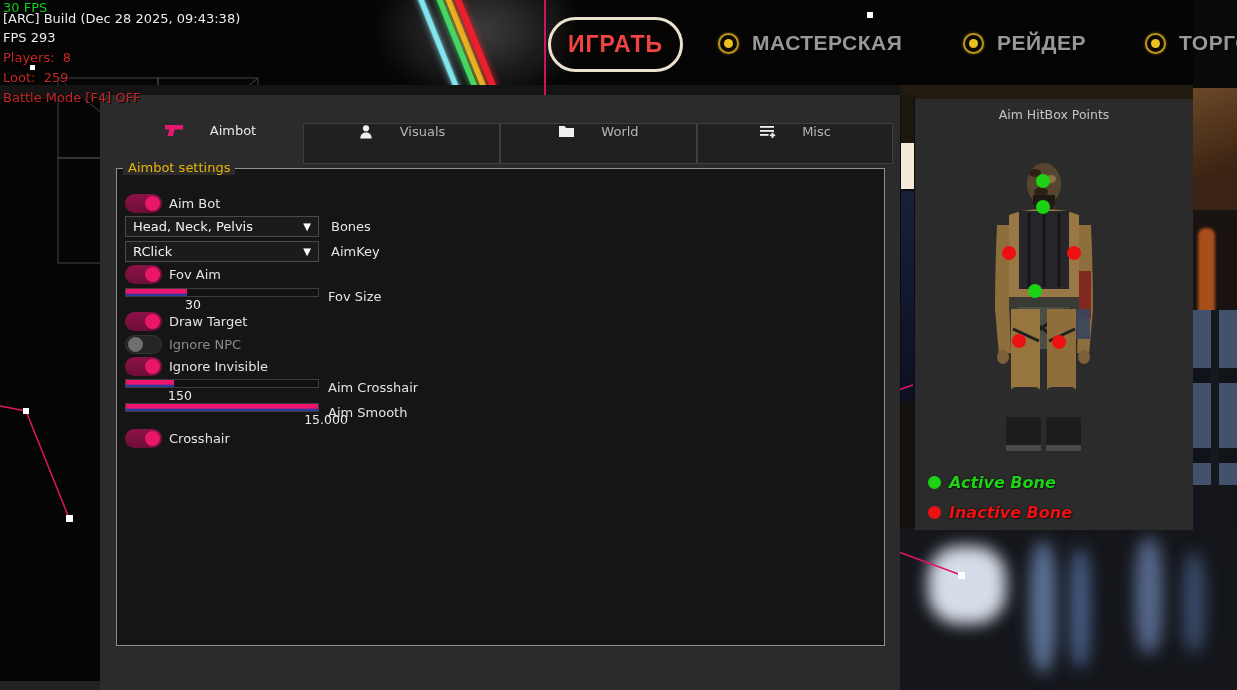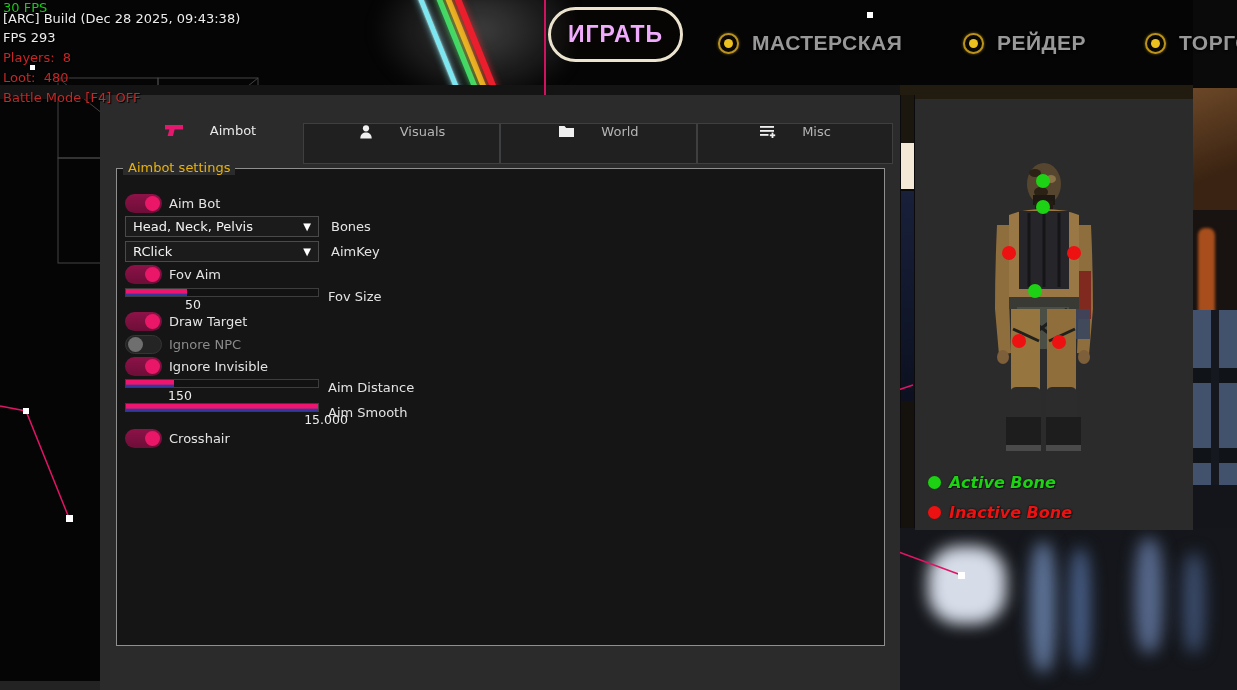--- a/index.html
+++ b/index.html
@@ -42,22 +42,22 @@
   .g2{left:130px;top:14px;width:26px;height:130px;background:#5d7398;}
   .g3{left:170px;top:20px;width:20px;height:120px;background:#49608a;}
   .g4{left:235px;top:10px;width:28px;height:115px;background:#56688c;}
   .g5{left:283px;top:25px;width:22px;height:100px;background:#3b4c6c;}
   .tracers{position:absolute;inset:0;z-index:3;pointer-events:none;}
   
   .debug{position:absolute;left:3px;top:0;z-index:8;}
   .dbg{position:absolute;left:0;font-size:13px;white-space:pre;text-shadow:1px 1px 1px #000;}
   
   .topmenu{position:absolute;inset:0;z-index:8;pointer-events:none;}
-  .play{position:absolute;left:548px;top:7px;width:129px;height:49px;border-radius:28px;
-        border:3px solid #ece3cf;background:rgba(10,8,4,.25);color:#f0abfc;
+  .play{position:absolute;left:548px;top:17px;width:129px;height:49px;border-radius:28px;
+        border:3px solid #ece3cf;background:rgba(10,8,4,.25);color:#ef4444;
         font-family:"Liberation Sans",sans-serif;font-weight:bold;font-size:23px;letter-spacing:1px;
         display:flex;align-items:center;justify-content:center;pointer-events:auto;cursor:pointer;}
   .menuitem{position:absolute;top:29px;height:28px;display:flex;align-items:center;gap:13px;
             color:#989898;font-family:"Liberation Sans",sans-serif;font-weight:bold;font-size:21px;
             letter-spacing:.5px;text-shadow:0 1px 3px #000;pointer-events:auto;cursor:pointer;white-space:nowrap;}
   .coin{width:17px;height:17px;border-radius:50%;background:#090702;border:2px solid #bb931c;
         position:relative;flex:0 0 auto;box-shadow:0 0 3px rgba(230,180,30,.5);}
   .coin::after{content:"";position:absolute;left:4px;top:4px;width:9px;height:9px;border-radius:50%;background:#ecc11f;}
   
   .panel{position:absolute;left:100px;top:95px;width:800px;height:595px;background:#2b2b2c;z-index:5;}
@@ -161,21 +161,21 @@
     <rect x="23" y="408" width="6" height="6" fill="#ffffff"></rect>
     <rect x="66" y="515" width="7" height="7" fill="#ffffff"></rect>
     <rect x="958" y="572" width="7" height="7" fill="#ffffff"></rect>
   </svg>
 
   <div class="debug">
     <div class="dbg" style="top: 0px; color: rgb(21, 203, 21);">30 FPS</div>
     <div class="dbg" style="top: 11px; color: rgb(236, 236, 236);">[ARC] Build (Dec 28 2025, 09:43:38)</div>
     <div class="dbg" style="top: 30px; color: rgb(236, 236, 236);">FPS 293</div>
     <div class="dbg" style="top: 50px; color: rgb(198, 38, 38);">Players:  8</div>
-    <div class="dbg" style="top: 70px; color: rgb(198, 38, 38);">Loot:  480</div>
+    <div class="dbg" style="top: 70px; color: rgb(198, 38, 38);">Loot:  259</div>
     <div class="dbg" style="top: 90px; color: rgb(198, 38, 38);">Battle Mode [F4] OFF</div>
   </div>
 
   <div class="topmenu">
     <div class="play">ИГРАТЬ</div>
     <div class="menuitem" style="left:963px">
       <span class="coin"></span>
       <span>РЕЙДЕР</span>
     </div>
     <div class="menuitem" style="left:718px">
@@ -254,21 +254,21 @@
       <span class="lbl" style="left:214px;top:75px">AimKey</span>
 
       <div class="toggle on" style="top:96px">
           <div class="knob"></div>
         </div>
       <span class="lbl" style="left:52px;top:98px">Fov Aim</span>
 
       <div class="slider" style="top:119px">
           <div class="fill" style="width: 32%;"></div>
         </div>
-      <span class="sval" style="left:46px;top:128px">50</span>
+      <span class="sval" style="left:46px;top:128px">30</span>
       <span class="lbl" style="left:211px;top:120px">Fov Size</span>
 
       <div class="toggle on" style="top:143px">
           <div class="knob"></div>
         </div>
       <span class="lbl" style="left:52px;top:145px">Draw Target</span>
 
       <div class="toggle off" style="top:166px">
           <div class="knob"></div>
         </div>
@@ -276,36 +276,37 @@
 
       <div class="toggle on" style="top:188px">
           <div class="knob"></div>
         </div>
       <span class="lbl" style="left:52px;top:190px">Ignore Invisible</span>
 
       <div class="slider" style="top:210px">
           <div class="fill" style="width: 25%;"></div>
         </div>
       <span class="sval" style="left:33px;top:219px">150</span>
-      <span class="lbl" style="left:211px;top:211px">Aim Distance</span>
+      <span class="lbl" style="left:211px;top:211px">Aim Crosshair</span>
 
       <div class="slider" style="top:234px">
           <div class="fill" style="width: 100%;"></div>
         </div>
       <span class="sval" style="left:179px;top:243px">15.000</span>
       <span class="lbl" style="left:211px;top:236px">Aim Smooth</span>
 
       <div class="toggle on" style="top:260px">
           <div class="knob"></div>
         </div>
       <span class="lbl" style="left:52px;top:262px">Crosshair</span>
     </div>
   </div>
 
   <div class="hitbox">
+    <div class="hb-title">Aim HitBox Points</div>
 
     <svg width="120" height="295" viewBox="0 0 120 295" style="position:absolute;left:68px;top:60px">
 
       <ellipse cx="61" cy="25" rx="17" ry="21" fill="#57462f"></ellipse>
       <ellipse cx="52" cy="14" rx="6" ry="4" fill="#2b2115"></ellipse>
       <ellipse cx="68" cy="20" rx="5" ry="4" fill="#8a7347"></ellipse>
       <ellipse cx="58" cy="33" rx="7" ry="5" fill="#2b2115"></ellipse>
       <rect x="50" y="36" width="22" height="10" fill="#1e1812"></rect>
 
       <rect x="52" y="42" width="18" height="14" fill="#241c12"></rect>

